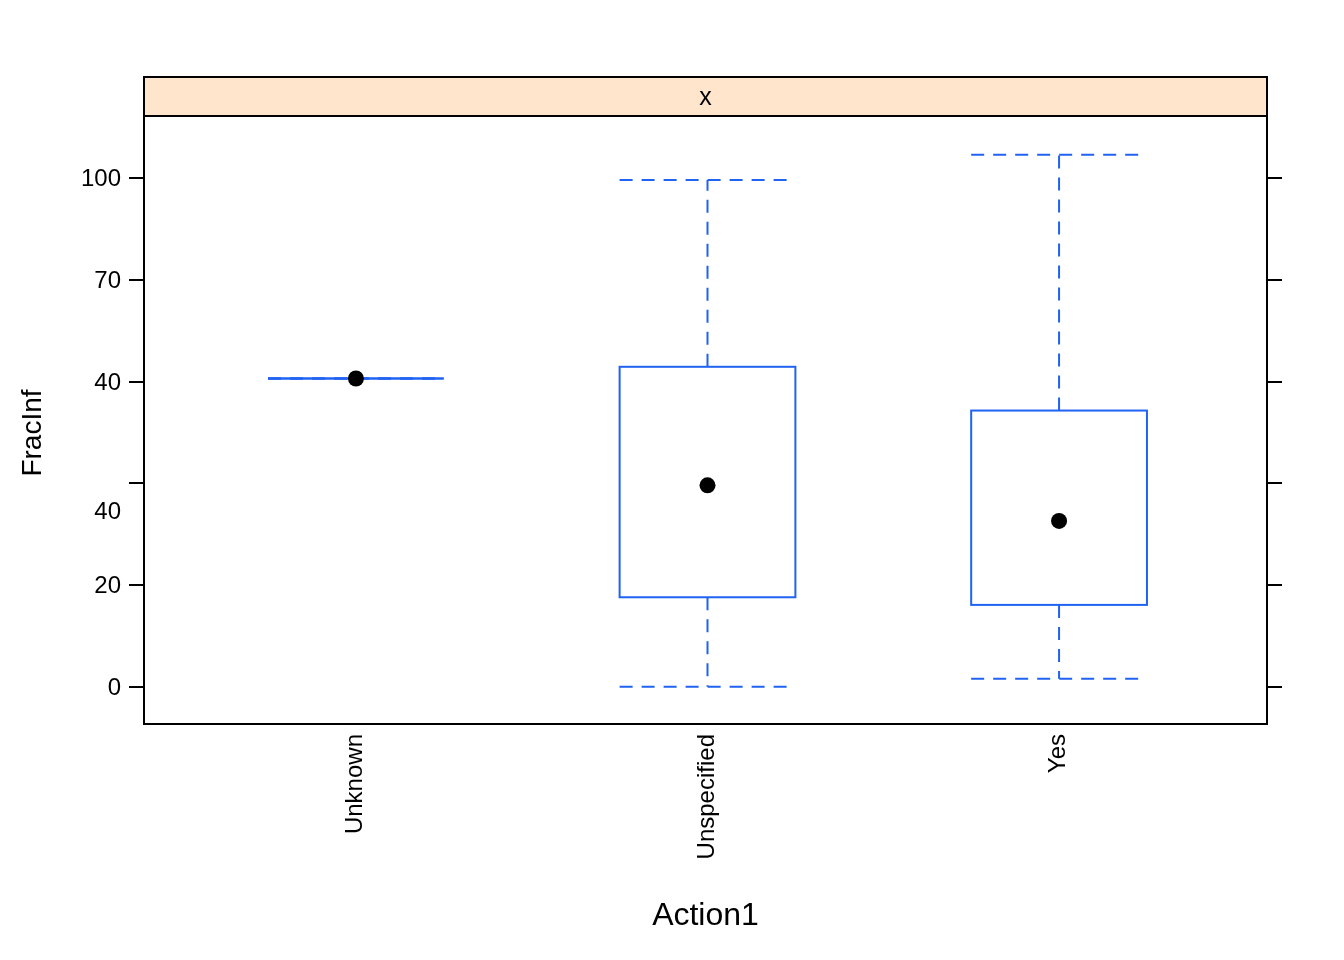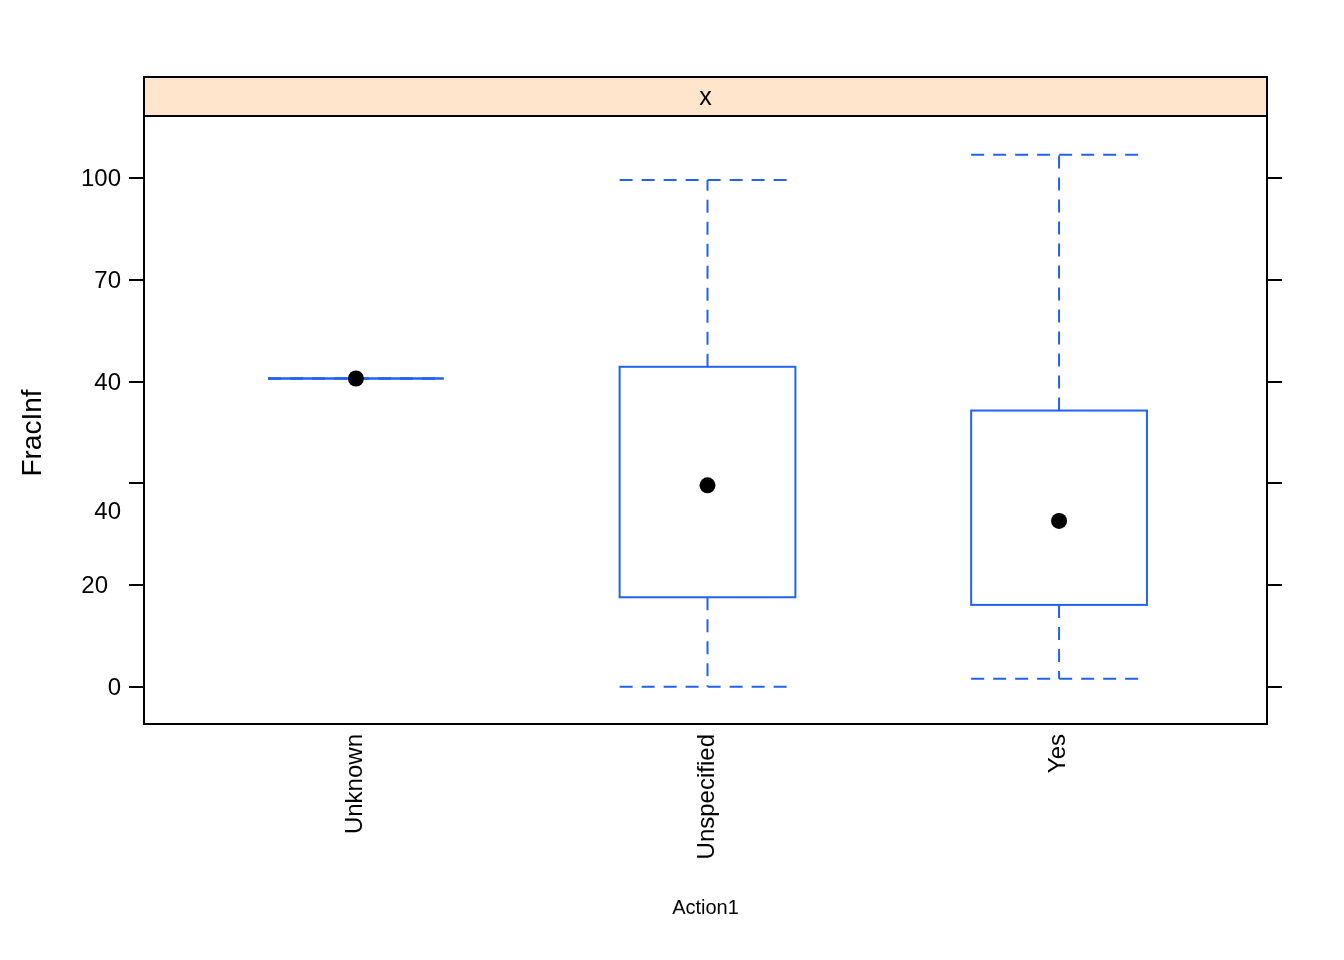--- a/index.html
+++ b/index.html
@@ -44,21 +44,21 @@
   .ylab{
     position:absolute;
     font-size:28px;
     white-space:nowrap;
     transform-origin:0 0;
     transform:rotate(-90deg) translateX(-50%);
     line-height:28px;
   }
   .xlab{
     position:absolute;
-    font-size:20px;
+    font-size:32px;
     white-space:nowrap;
     transform:translateX(-50%);
   }
 </style>
 </head>
 <body>
 
 <div class="figure">
 
   <div class="strip" id="strip" style="left: 143px; top: 76px; width: 1125px; height: 41px; background: rgb(255, 229, 204);">
@@ -85,21 +85,21 @@
         <circle cx="914.0625" cy="403.95329441201" r="8" fill="#000000"></circle>
       </svg>
   </div>
 
   <div id="axis-layer">
       <div class="tick" style="left: 129px; top: 685.843px; width: 14px;"></div>
       <div class="tick" style="left: 1268px; top: 685.843px; width: 14px;"></div>
       <div class="ytick-label" style="left: 43px; top: 674.843px; width: 78px;">0</div>
       <div class="tick" style="left: 129px; top: 584.092px; width: 14px;"></div>
       <div class="tick" style="left: 1268px; top: 584.092px; width: 14px;"></div>
-      <div class="ytick-label" style="left: 30px; top: 573.092px; width: 78px;">20</div>
+      <div class="ytick-label" style="left: 43px; top: 573.092px; width: 78px;">20</div>
       <div class="tick" style="left: 129px; top: 482.34px; width: 14px;"></div>
       <div class="tick" style="left: 1268px; top: 482.34px; width: 14px;"></div>
       <div class="ytick-label" style="left: 43px; top: 471.34px; width: 78px; margin-top: 28px;">40</div>
       <div class="tick" style="left: 129px; top: 380.589px; width: 14px;"></div>
       <div class="tick" style="left: 1268px; top: 380.589px; width: 14px;"></div>
       <div class="ytick-label" style="left: 43px; top: 369.589px; width: 78px;">40</div>
       <div class="tick" style="left: 129px; top: 278.837px; width: 14px;"></div>
       <div class="tick" style="left: 1268px; top: 278.837px; width: 14px;"></div>
       <div class="ytick-label" style="left: 43px; top: 267.837px; width: 78px;">70</div>
       <div class="tick" style="left: 129px; top: 177.086px; width: 14px;"></div>

